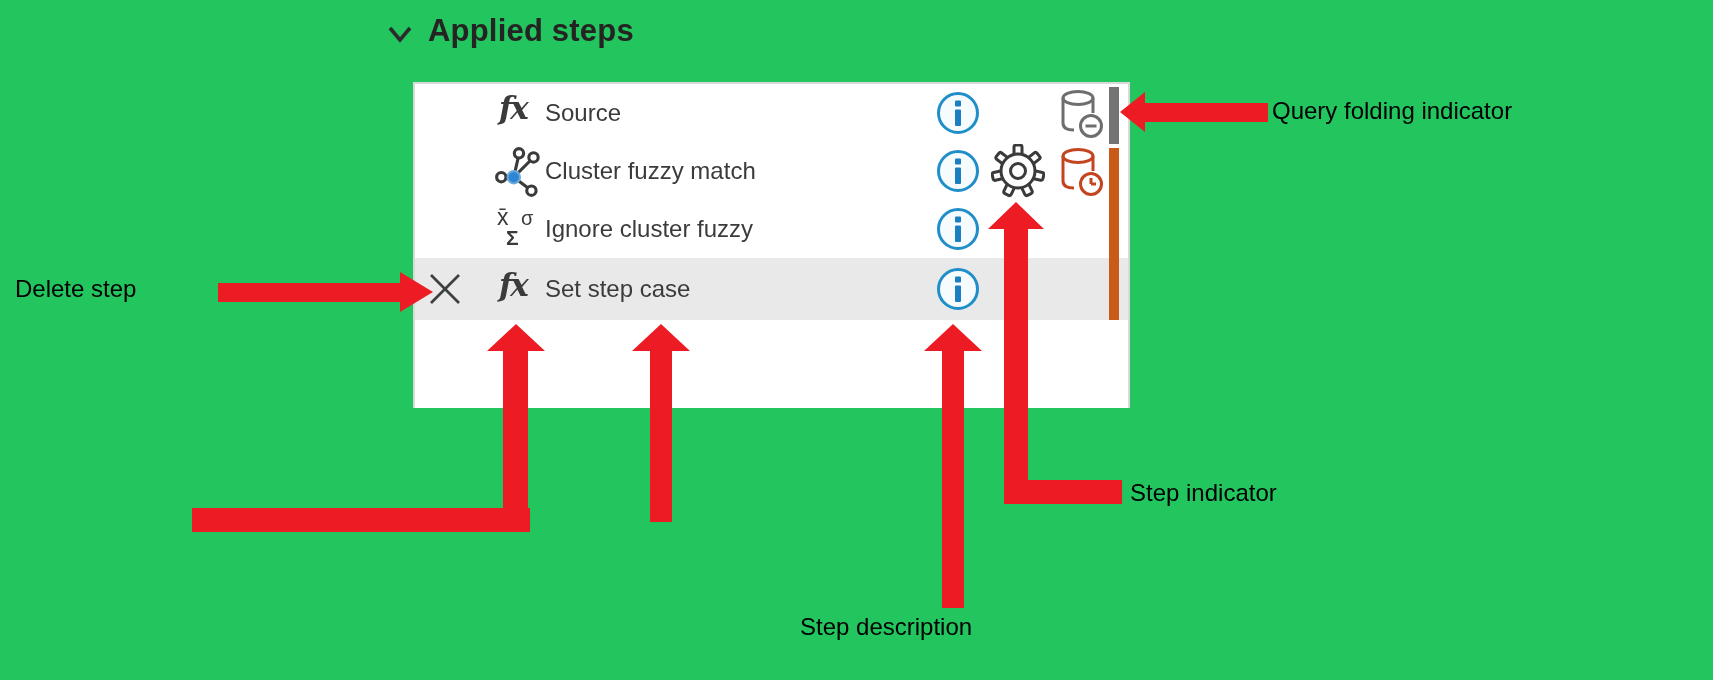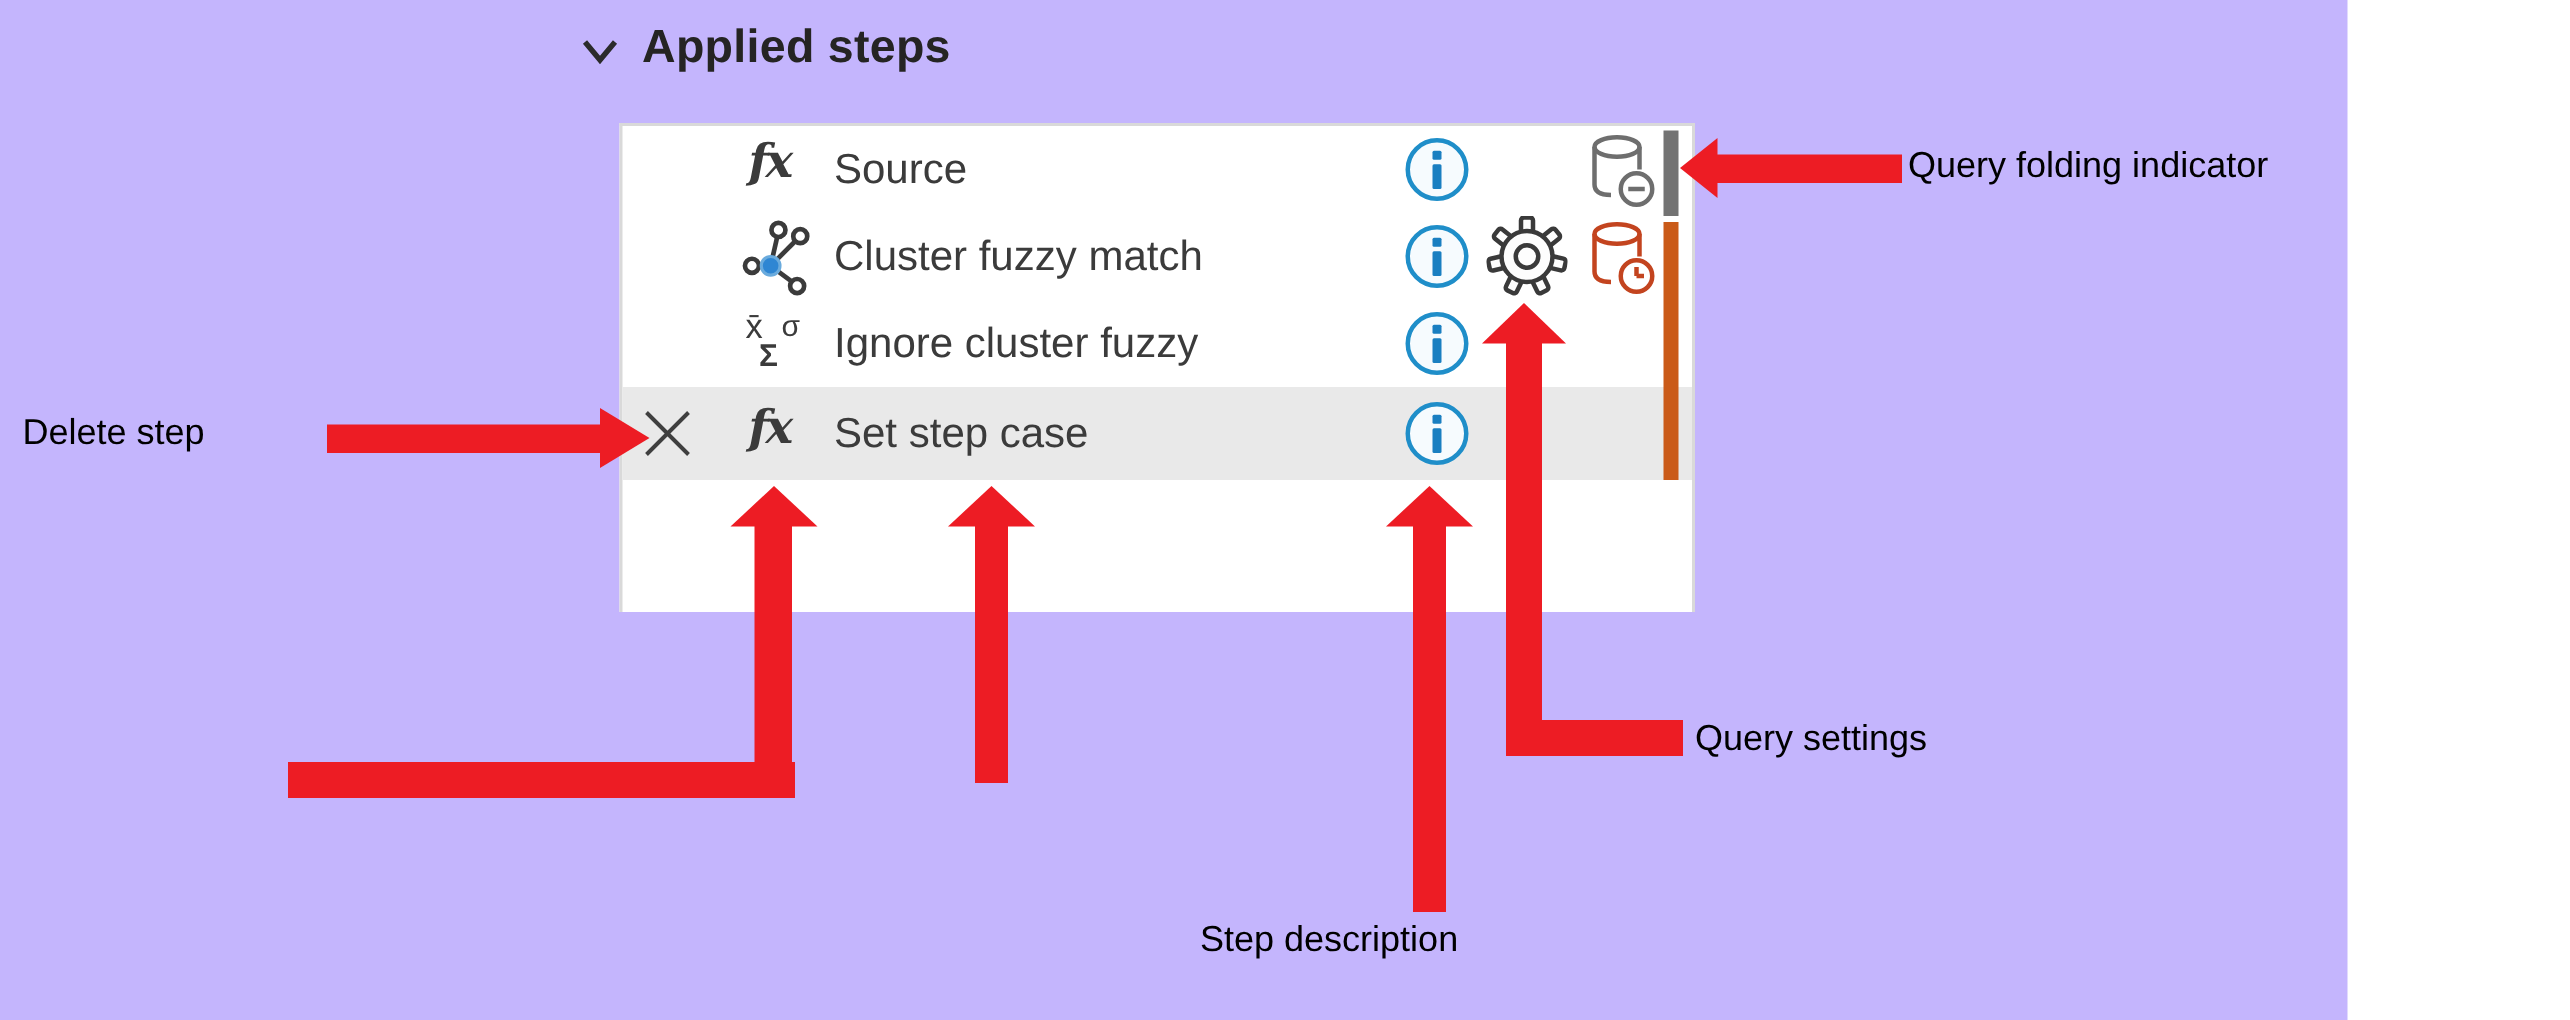--- a/index.html
+++ b/index.html
@@ -1,29 +1,29 @@
 <!DOCTYPE html>
 <html><head>
 <meta charset="utf-8">
 <style>
   html,body{margin:0;padding:0;background:#ffffff;}
   body{font-family:"Liberation Sans", sans-serif;}
-  #canvas{position:relative;width:1565px;height:680px;background:#c4b5fd;overflow:hidden;}
+  #canvas{position:relative;width:1713px;height:680px;background:#22c55e;overflow:hidden;}
 
   
   .hdr-chevron{position:absolute;left:388px;top:26px;width:24px;height:17px;}
   .hdr-title{position:absolute;left:428px;top:13px;font-size:31px;font-weight:700;color:#252423;letter-spacing:.2px;}
 
   
   .panel{position:absolute;left:413px;top:82px;width:713px;height:324px;
          border:2px solid #d9d9d9;border-bottom:none;background:#fff;}
   .step-row{position:absolute;left:0;right:0;height:58px;padding-left:26px;}
   .row-0{top:0;} .row-1{top:58px;} .row-2{top:116px;}
   .row-3{top:174px;height:62px;background:#e9e9e9;}
-  .step-name{position:absolute;left:141px;top:0;line-height:58px;font-size:28px;color:#3b3b3b;white-space:nowrap;}
+  .step-name{position:absolute;left:130px;top:0;line-height:58px;font-size:24px;color:#3b3b3b;white-space:nowrap;}
   .row-3 .step-name{line-height:62px;}
   .fx-glyph{position:absolute;left:84px;top:6px;font-family:"DejaVu Serif",serif;font-style:italic;
             font-weight:600;font-size:31px;color:#3b3b3b;letter-spacing:-2px;}
   .row-3 .fx-glyph{top:9px;}
   .stats-icon{position:absolute;left:80px;top:4px;width:54px;height:54px;color:#3b3b3b;}
   .stats-icon .sx{position:absolute;left:2px;top:0px;font-size:23px;}
   .stats-icon .ssigma{position:absolute;left:26px;top:3px;font-size:20px;}
   .stats-icon .ssum{position:absolute;left:11px;top:22px;font-size:21px;font-weight:700;}
   .cluster-icon{position:absolute;left:78px;top:3px;}
   .info-btn{position:absolute;left:521px;top:7px;width:44px;height:44px;cursor:pointer;}
@@ -162,15 +162,15 @@
   <div class="shaft" style="left:650px;top:350px;width:22px;height:172px;"></div>
   <div class="head-up" style="left:632px;top:324px;"></div>
 
   <div class="shaft" style="left:942px;top:350px;width:22px;height:258px;"></div>
   <div class="head-up" style="left:924px;top:324px;"></div>
   <div class="ann-label" style="left:800px;top:606px;">Step description</div>
 
   <div class="shaft" style="left:1004px;top:228px;width:24px;height:276px;"></div>
   <div class="head-up" style="left:988px;top:202px;border-left-width:28px;border-right-width:28px;"></div>
   <div class="shaft" style="left:1004px;top:480px;width:118px;height:24px;"></div>
-  <div class="ann-label" style="left:1130px;top:472px;">Query settings</div>
+  <div class="ann-label" style="left:1130px;top:472px;">Step indicator</div>
 
 </div>
 
 </body></html>

